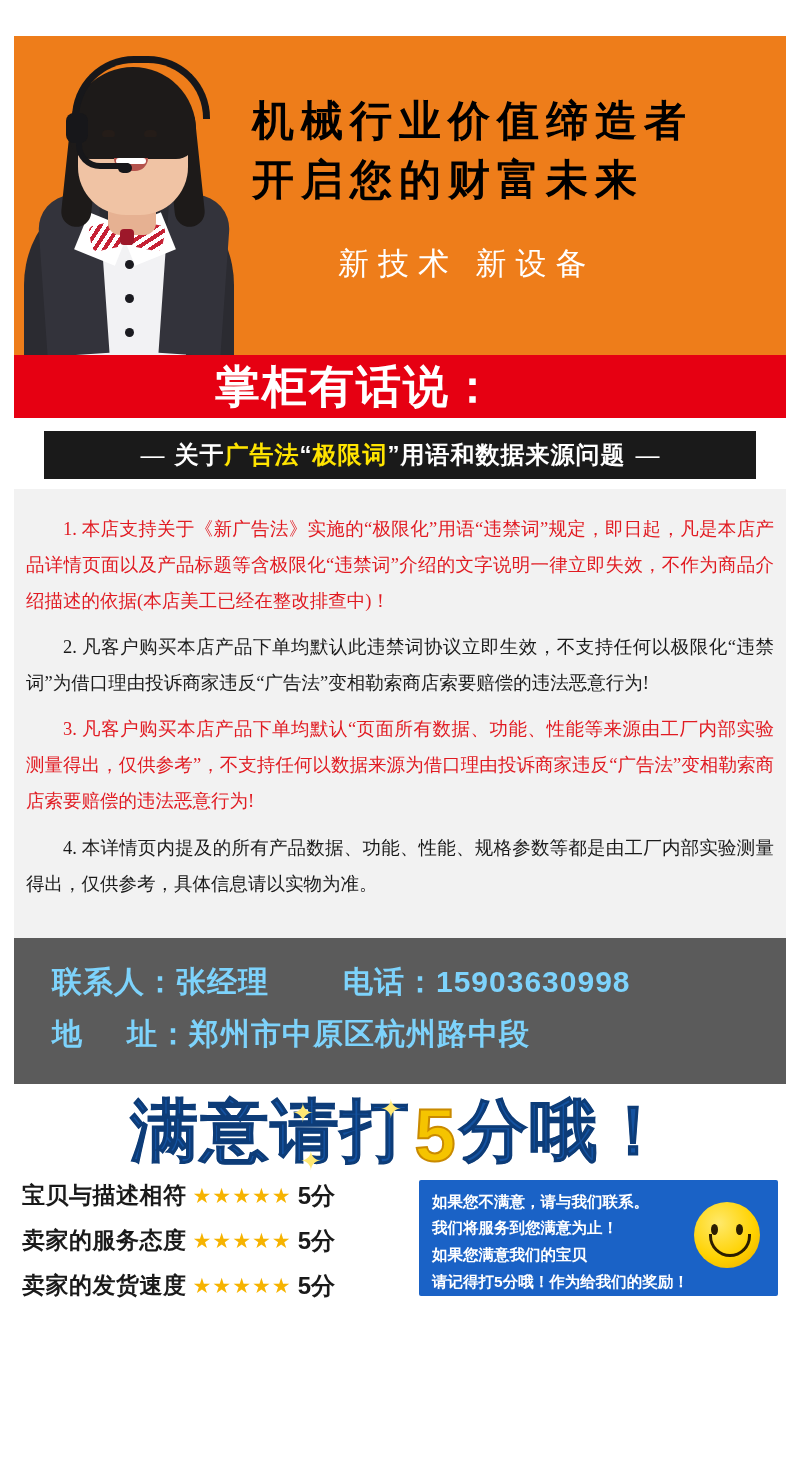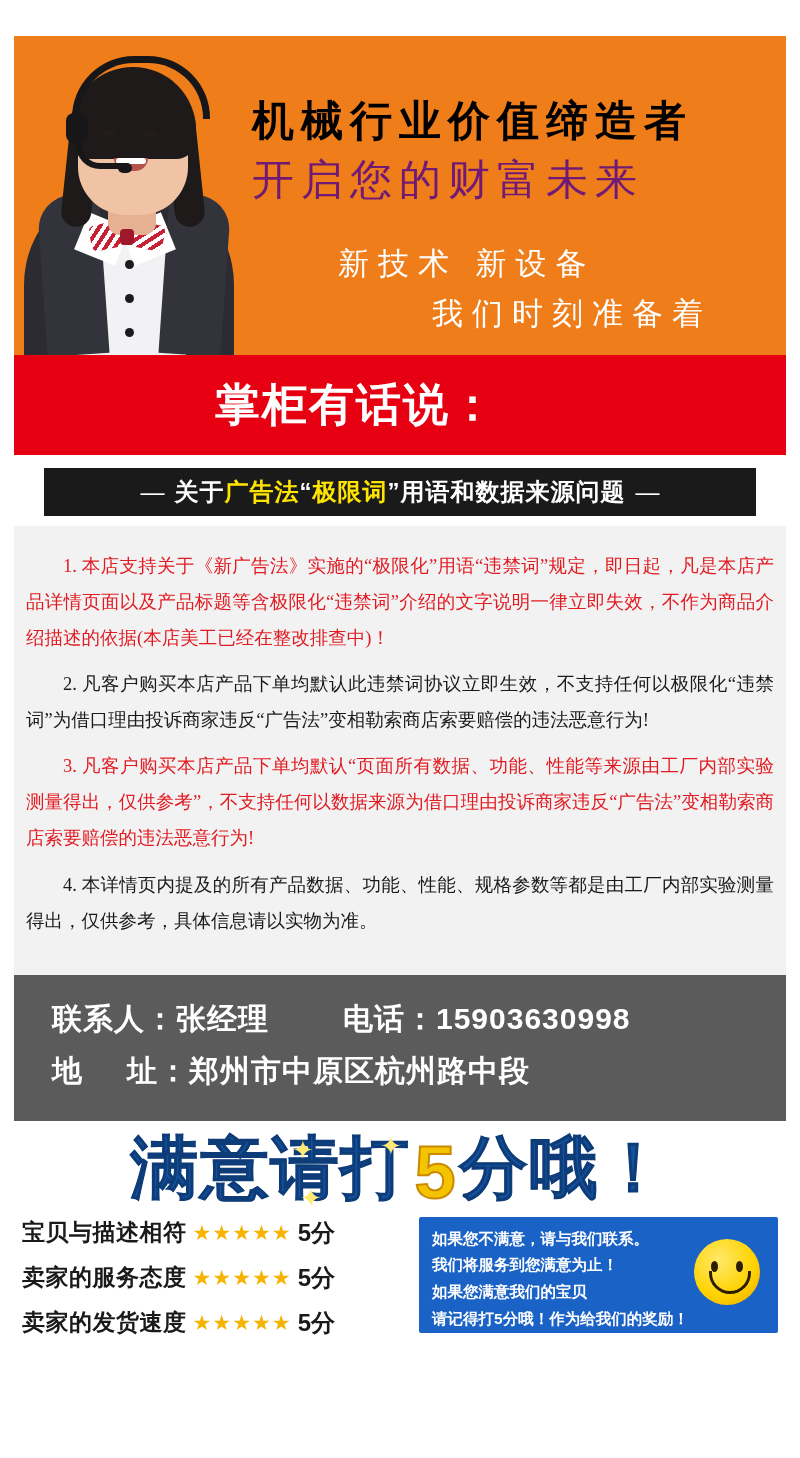--- a/index.html
+++ b/index.html
@@ -231,22 +231,22 @@
     color: #000000;
     letter-spacing: 7px;
     line-height: 1.35;
     white-space: nowrap;
   }
   .banner-head-2 {
     position: absolute;
     left: 252px;
     top: 152px;
     font-size: 42px;
-    font-weight: normal;
-    color: #701a75;
+    font-weight: bold;
+    color: #000000;
     letter-spacing: 7px;
     line-height: 1.35;
     white-space: nowrap;
   }
   .banner-sub-1 {
     position: absolute;
     left: 338px;
     top: 243px;
     font-size: 31px;
     color: #ffffff;
@@ -260,21 +260,21 @@
     font-size: 31px;
     color: #ffffff;
     letter-spacing: 9px;
     white-space: nowrap;
   }
 
   
   .red-bar {
     position: relative;
     width: 800px;
-    height: 100px;
+    height: 63px;
     background: #e60012;
   }
   .red-bar .title {
     position: absolute;
     left: 215px;
     top: 50%;
     transform: translateY(-50%);
     font-size: 45px;
     font-weight: bold;
     color: #ffffff;
@@ -333,21 +333,21 @@
   .term-p.red { color: #e11b22; }
   .term-p.dark { color: #1a1a1a; }
 
   
   .contact {
     width: 800px;
     height: 146px;
     background: #5b5b5b;
     box-sizing: border-box;
     padding: 18px 0 0 52px;
-    color: #ffffff;
+    color: #7dd3fc;
   }
   .contact-row {
     font-size: 30px;
     font-weight: bold;
     line-height: 1.75;
     letter-spacing: 1px;
     white-space: nowrap;
   }
   .contact-row .gap {
     display: inline-block;
@@ -521,21 +521,20 @@
       <div class="op-mouth-teeth"></div>
       <div class="op-headset-band"></div>
       <div class="op-headset-ear"></div>
       <div class="op-headset-mic"></div>
       <div class="op-mic-tip"></div>
     </div>
 
     <div class="banner-head-1">机械行业价值缔造者</div>
     <div class="banner-head-2">开启您的财富未来</div>
     <div class="banner-sub-1">新技术 新设备</div>
-    <div class="banner-sub-2">我们时刻准备着</div>
   </div>
 
   <div class="red-bar">
     <div class="title">掌柜有话说：</div>
   </div>
 
   <div class="black-bar-wrap">
     <div class="black-bar">
       <span class="dash">—</span>
       <span class="t-white">关于</span>

